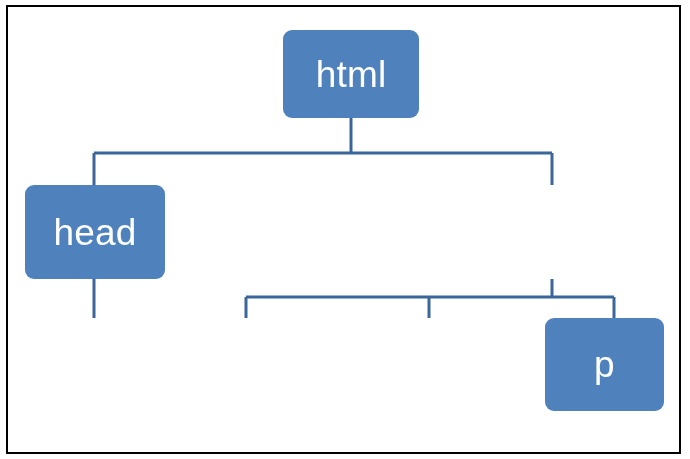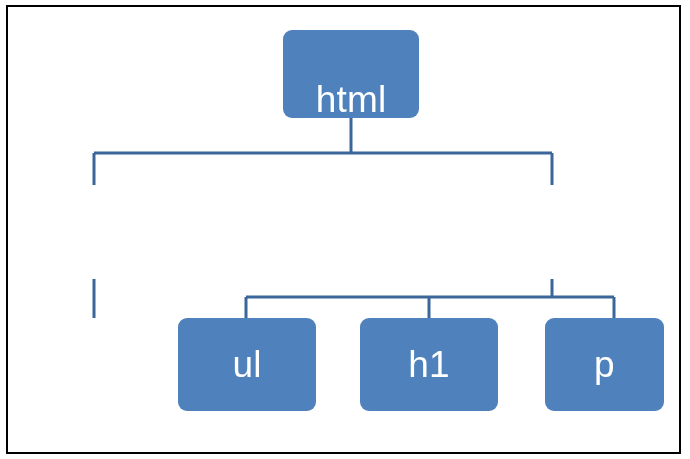--- a/index.html
+++ b/index.html
@@ -57,21 +57,21 @@
     user-select: none;
   }
 
   .node-label {
     display: block;
     color: #FFFFFF;
     white-space: nowrap;
   }
 
   
-  #node-html   { left: 283px; top: 30px;  width: 136px; height: 88px;  font-size: 37px; align-items: flex-end; }
+  #node-html   { left: 283px; top: 30px;  width: 136px; height: 88px;  font-size: 37px; }
   #node-head   { left: 25px;  top: 185px; width: 140px; height: 94px;  font-size: 37px; }
   #node-body   { left: 483px; top: 185px; width: 136px; height: 94px;  font-size: 37px; }
   #node-title  { left: 25px;  top: 318px; width: 139px; height: 93px;  font-size: 37px; }
   #node-ul     { left: 178px; top: 318px; width: 138px; height: 93px;  font-size: 37px; }
   #node-h1     { left: 360px; top: 318px; width: 138px; height: 93px;  font-size: 37px; }
   #node-p      { left: 545px; top: 318px; width: 119px; height: 93px;  font-size: 37px; }
 </style>
 </head>
 <body>
 
@@ -94,28 +94,25 @@
       <path d="M 246 297 L 246 318"></path>
       <path d="M 429 297 L 429 318"></path>
       <path d="M 614 297 L 614 318"></path>
     </g>
   </svg>
 
   <div class="node" id="node-html">
     <span class="node-label">html</span>
   </div>
 
+  <div class="node" id="node-head">
+    <span class="node-label">head</span>
+  </div>
 
 
 
-  <div class="node" id="node-ul">
-    <span class="node-label">ul</span>
-  </div>
 
-  <div class="node" id="node-h1">
-    <span class="node-label">h1</span>
-  </div>
 
   <div class="node" id="node-p">
     <span class="node-label">p</span>
   </div>
 
 </div>
 
 </body></html>

